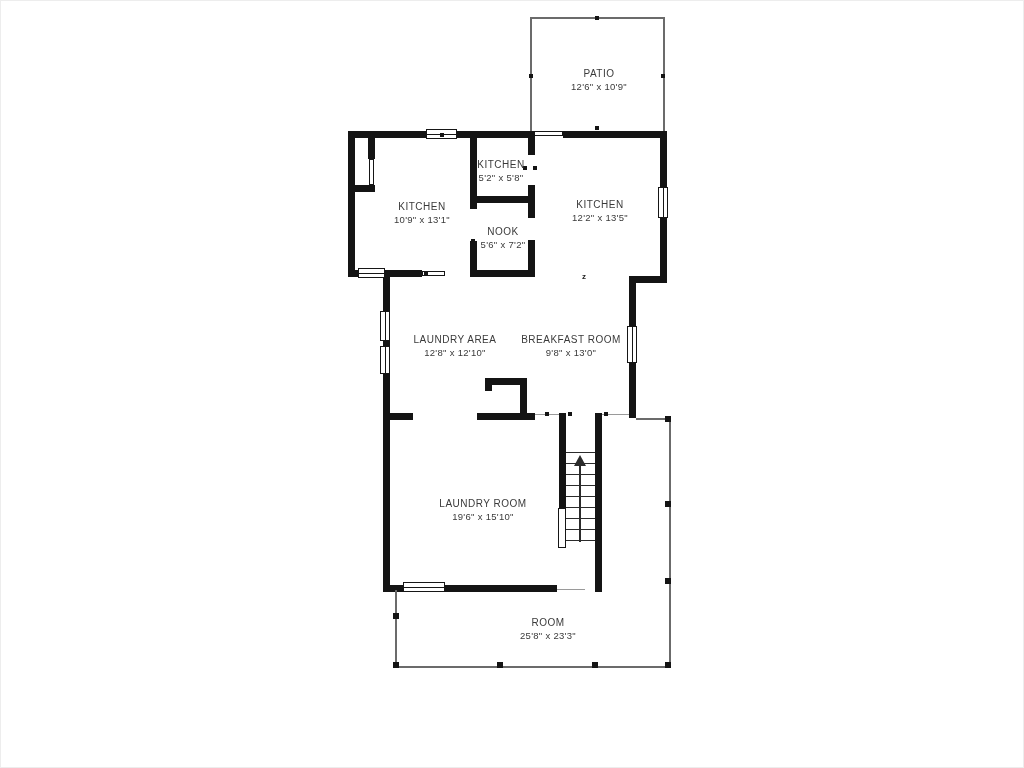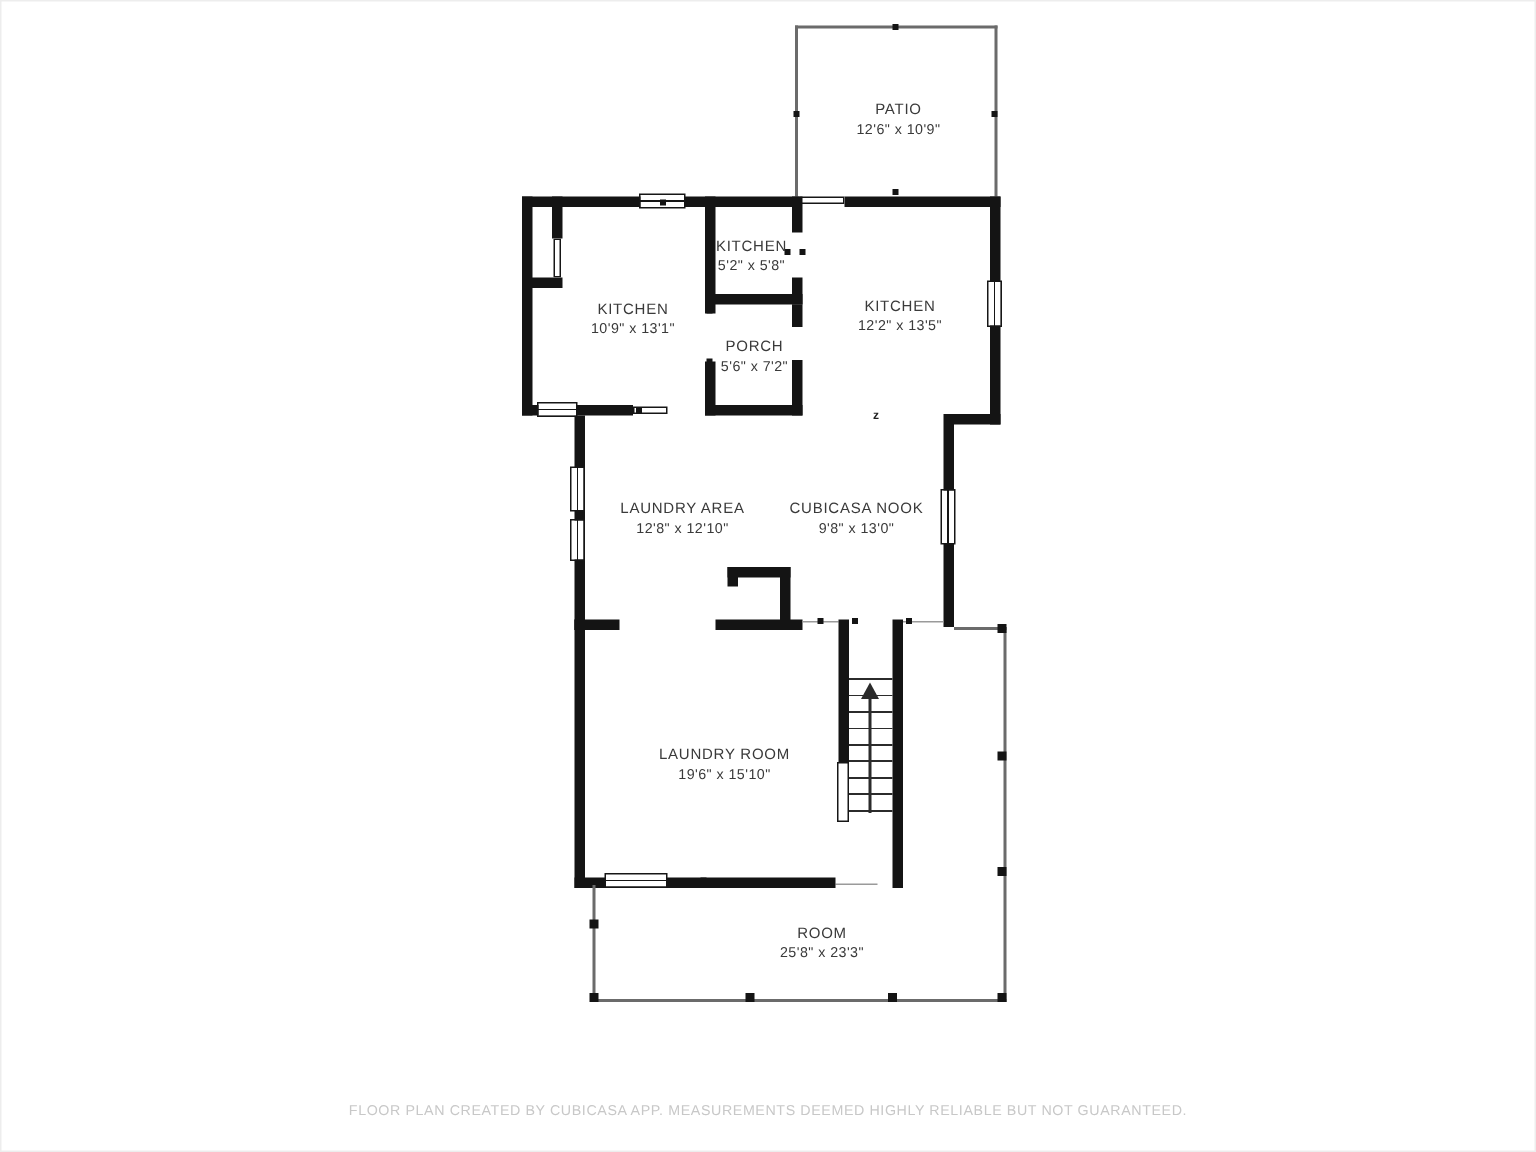--- a/index.html
+++ b/index.html
@@ -145,37 +145,36 @@
   </div>
   <div class="room-label" style="left:422px;top:200px">
     <div class="room-name">KITCHEN</div>
     <div class="room-dims">10'9" x 13'1"</div>
   </div>
   <div class="room-label" style="left:600px;top:198px">
     <div class="room-name">KITCHEN</div>
     <div class="room-dims">12'2" x 13'5"</div>
   </div>
   <div class="room-label" style="left:503px;top:225px">
-    <div class="room-name">PORCH</div>
+    <div class="room-name">NOOK</div>
     <div class="room-dims">5'6" x 7'2"</div>
   </div>
   <div class="room-label" style="left:455px;top:333px">
     <div class="room-name">LAUNDRY AREA</div>
     <div class="room-dims">12'8" x 12'10"</div>
   </div>
   <div class="room-label" style="left:571px;top:333px">
-    <div class="room-name">CUBICASA NOOK</div>
+    <div class="room-name">BREAKFAST ROOM</div>
     <div class="room-dims">9'8" x 13'0"</div>
   </div>
   <div class="room-label" style="left:483px;top:497px">
     <div class="room-name">LAUNDRY ROOM</div>
     <div class="room-dims">19'6" x 15'10"</div>
   </div>
   <div class="room-label" style="left:548px;top:616px">
     <div class="room-name">ROOM</div>
     <div class="room-dims">25'8" x 23'3"</div>
   </div>
 
   <div class="z-marker" style="left:584px;top:272px">z</div>
 
-  <div class="footer">FLOOR PLAN CREATED BY CUBICASA APP. MEASUREMENTS DEEMED HIGHLY RELIABLE BUT NOT GUARANTEED.</div>
 
 </div>
 
 </body></html>

